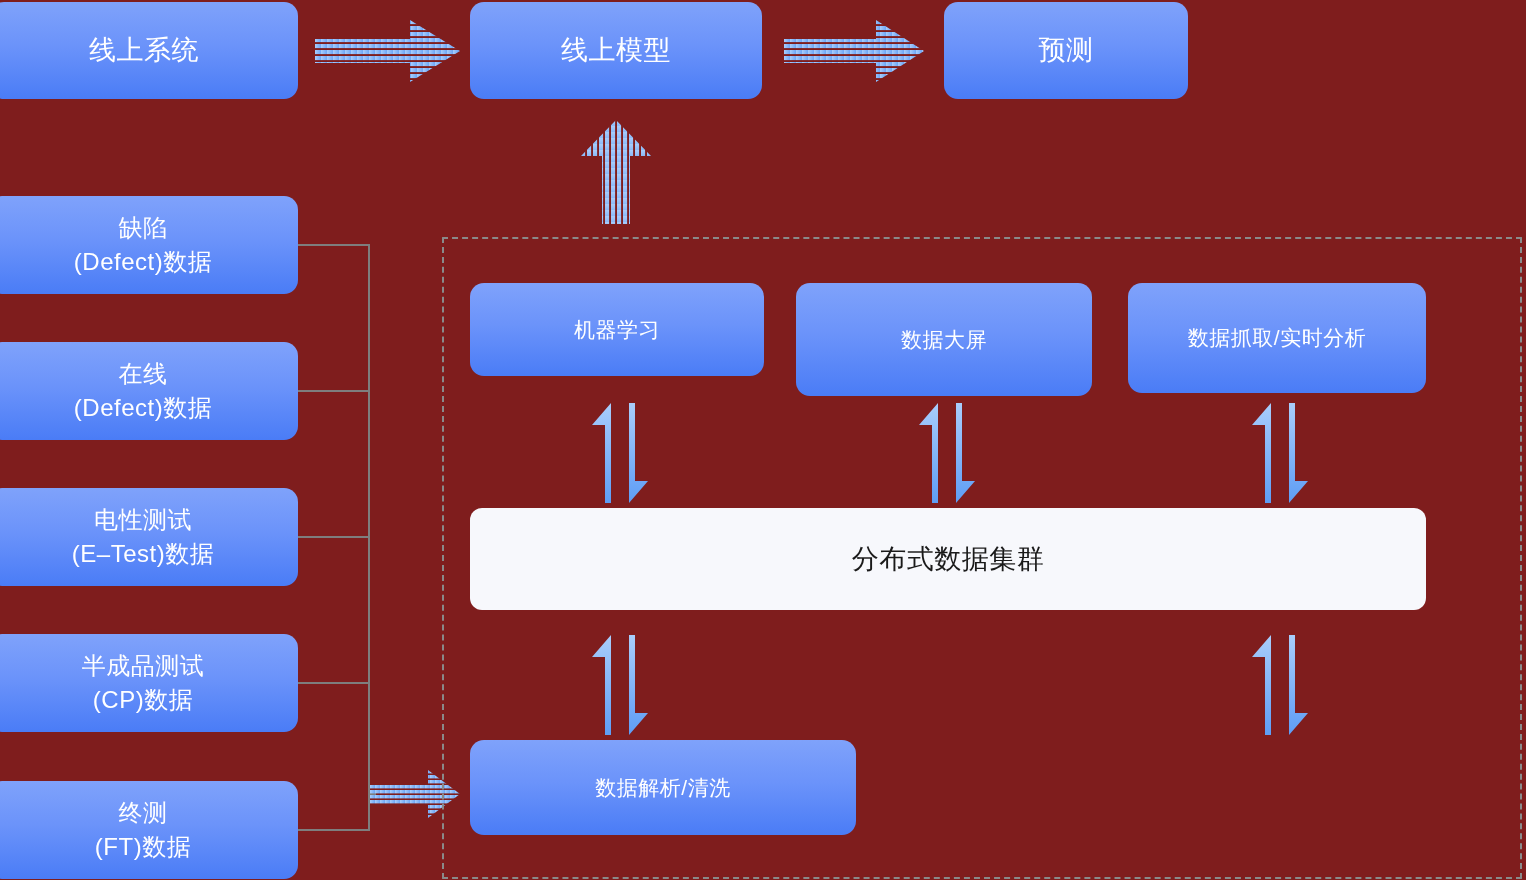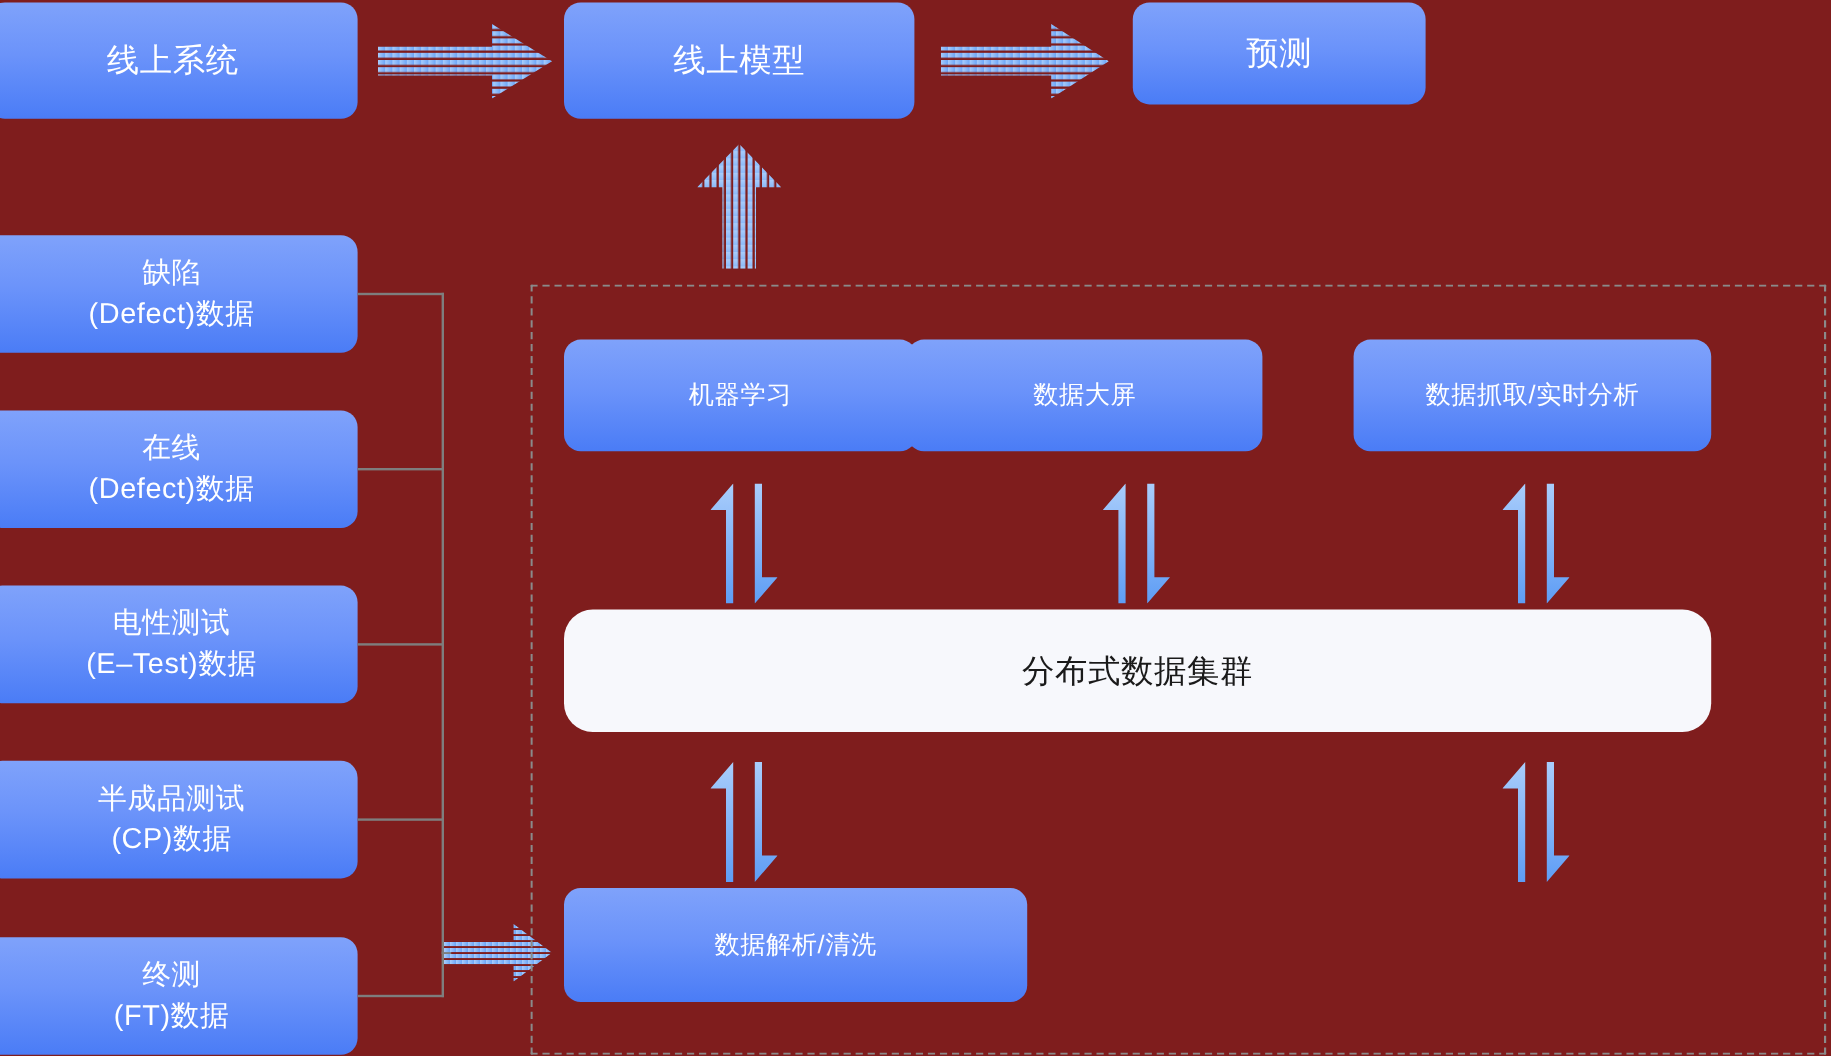--- a/index.html
+++ b/index.html
@@ -38,21 +38,21 @@
 
   .node.big   { font-size: 27px; }
   .node.med   { font-size: 21px; }
   .node.small { font-size: 24px; }
 
   
   .node.white {
     background: #f7f8fc;
     color: #1a1a1a;
     font-size: 27px;
-    border-radius: 24px;
+    border-radius: 12px;
   }
 
   
   .h-arrow { position: absolute; }
   .v-arrow { position: absolute; }
   .bi-arrow { position: absolute; }
 
   
   .conn {
     position: absolute;
@@ -102,21 +102,21 @@
         <stop offset="0%" stop-color="#a9cdfb"></stop>
         <stop offset="100%" stop-color="#6ea6f6"></stop>
       </linearGradient>
       <pattern id="hstripe2" patternUnits="userSpaceOnUse" width="6" height="6">
         <rect x="0" y="0" width="6" height="4.1" fill="url(#hgrad2)"></rect>
       </pattern>
     </defs>
     <path d="M0,19 L92,19 L92,0 L140,31 L92,62 L92,43 L0,43 Z" fill="url(#hstripe2)"></path>
   </svg>
 
-  <div class="node big" style="left:944px; top:2px; width:244px; height:85px;">
+  <div class="node big" style="left:944px; top:2px; width:244px; height:97px;">
     <span class="ln">预测</span>
   </div>
 
   <svg class="v-arrow" style="left:581px; top:120px;" width="70" height="104" viewBox="0 0 70 104">
     <defs>
       <linearGradient id="vgrad1" x1="0" y1="1" x2="0" y2="0">
         <stop offset="0%" stop-color="#8bb9f8"></stop>
         <stop offset="100%" stop-color="#a9cdfb"></stop>
       </linearGradient>
       <pattern id="vstripe1" patternUnits="userSpaceOnUse" width="6" height="6">
@@ -173,25 +173,25 @@
     </defs>
     <path d="M0,14 L58,14 L58,0 L90,24 L58,48 L58,34 L0,34 Z" fill="url(#hstripe3)"></path>
   </svg>
 
   <div class="dashed-region" style="left:442px; top:237px; width:1080px; height:642px;"></div>
 
   <div class="node med" style="left:470px; top:283px; width:294px; height:93px;">
     <span class="ln">机器学习</span>
   </div>
 
-  <div class="node med" style="left:756px; top:283px; width:296px; height:93px;">
+  <div class="node med" style="left:796px; top:283px; width:296px; height:113px;">
     <span class="ln">数据大屏</span>
   </div>
 
-  <div class="node med" style="left:1128px; top:283px; width:298px; height:93px;">
+  <div class="node med" style="left:1128px; top:283px; width:298px; height:110px;">
     <span class="ln">数据抓取/实时分析</span>
   </div>
 
   <svg class="bi-arrow" style="left:592px; top:403px;" width="56" height="100" viewBox="0 0 56 100">
     <defs>
       <linearGradient id="bgrad" x1="0" y1="0" x2="0" y2="1">
         <stop offset="0%" stop-color="#a9cdfb"></stop>
         <stop offset="100%" stop-color="#5e9df5"></stop>
       </linearGradient>
     </defs>

